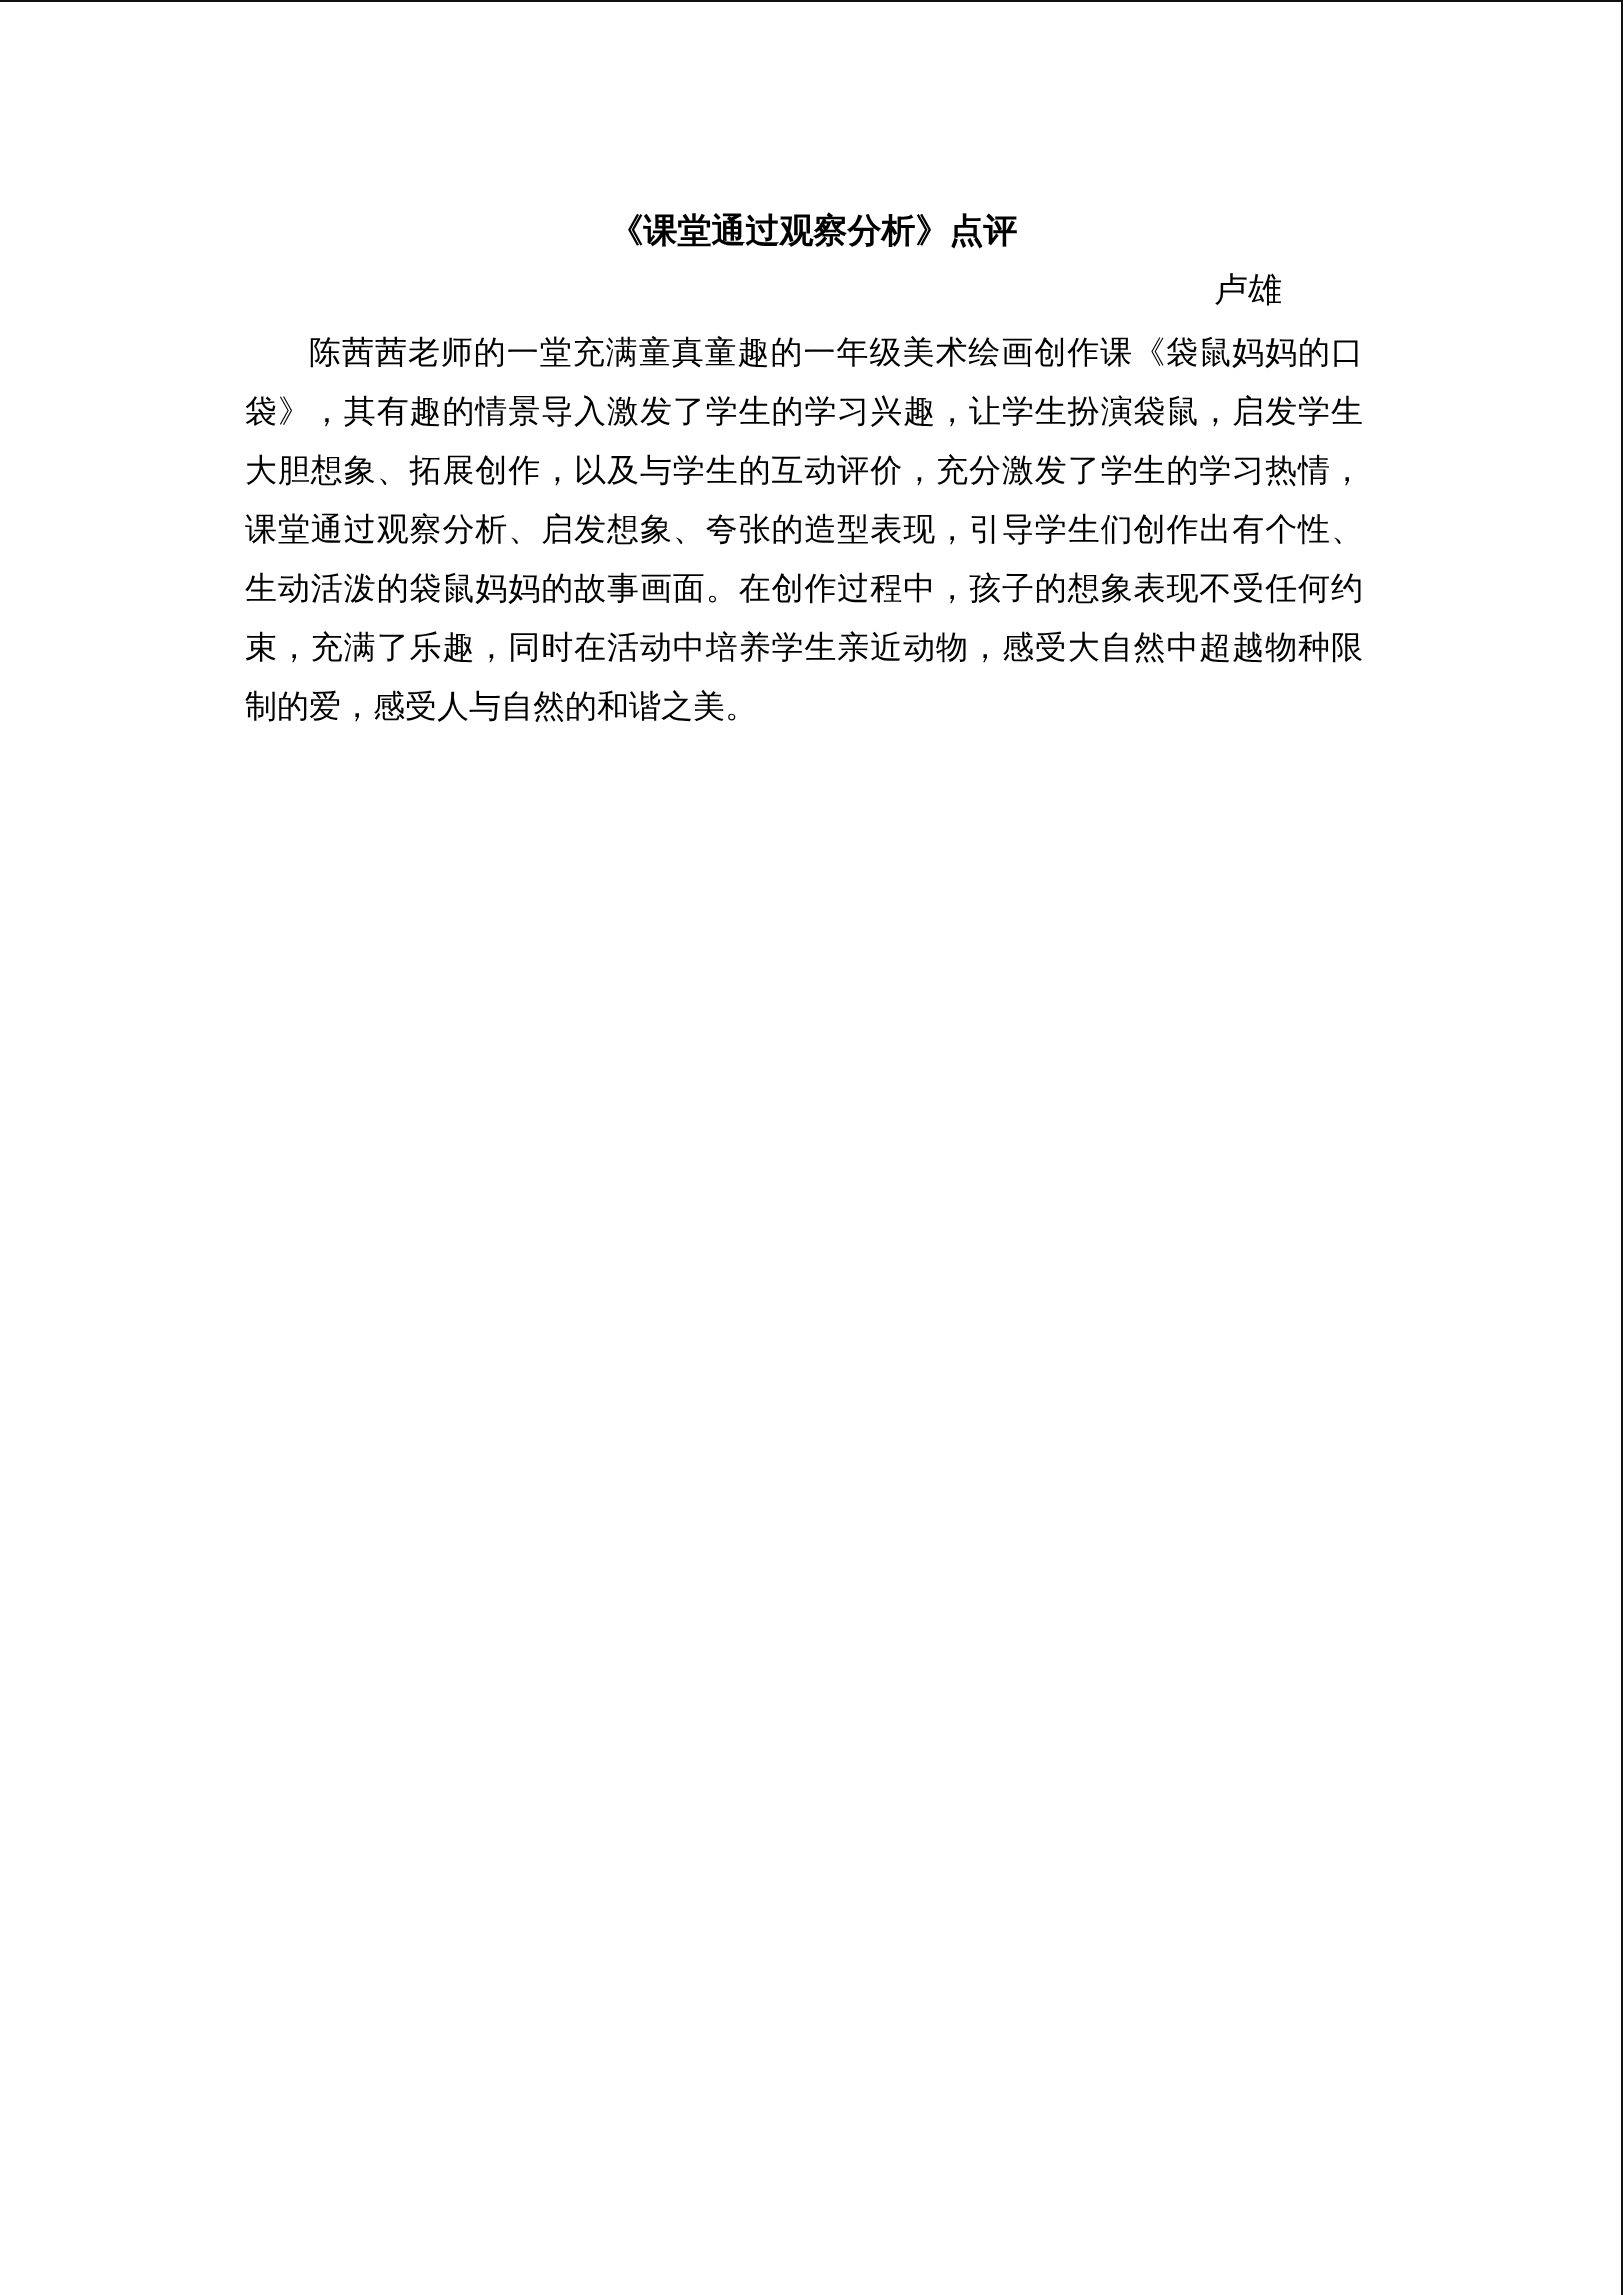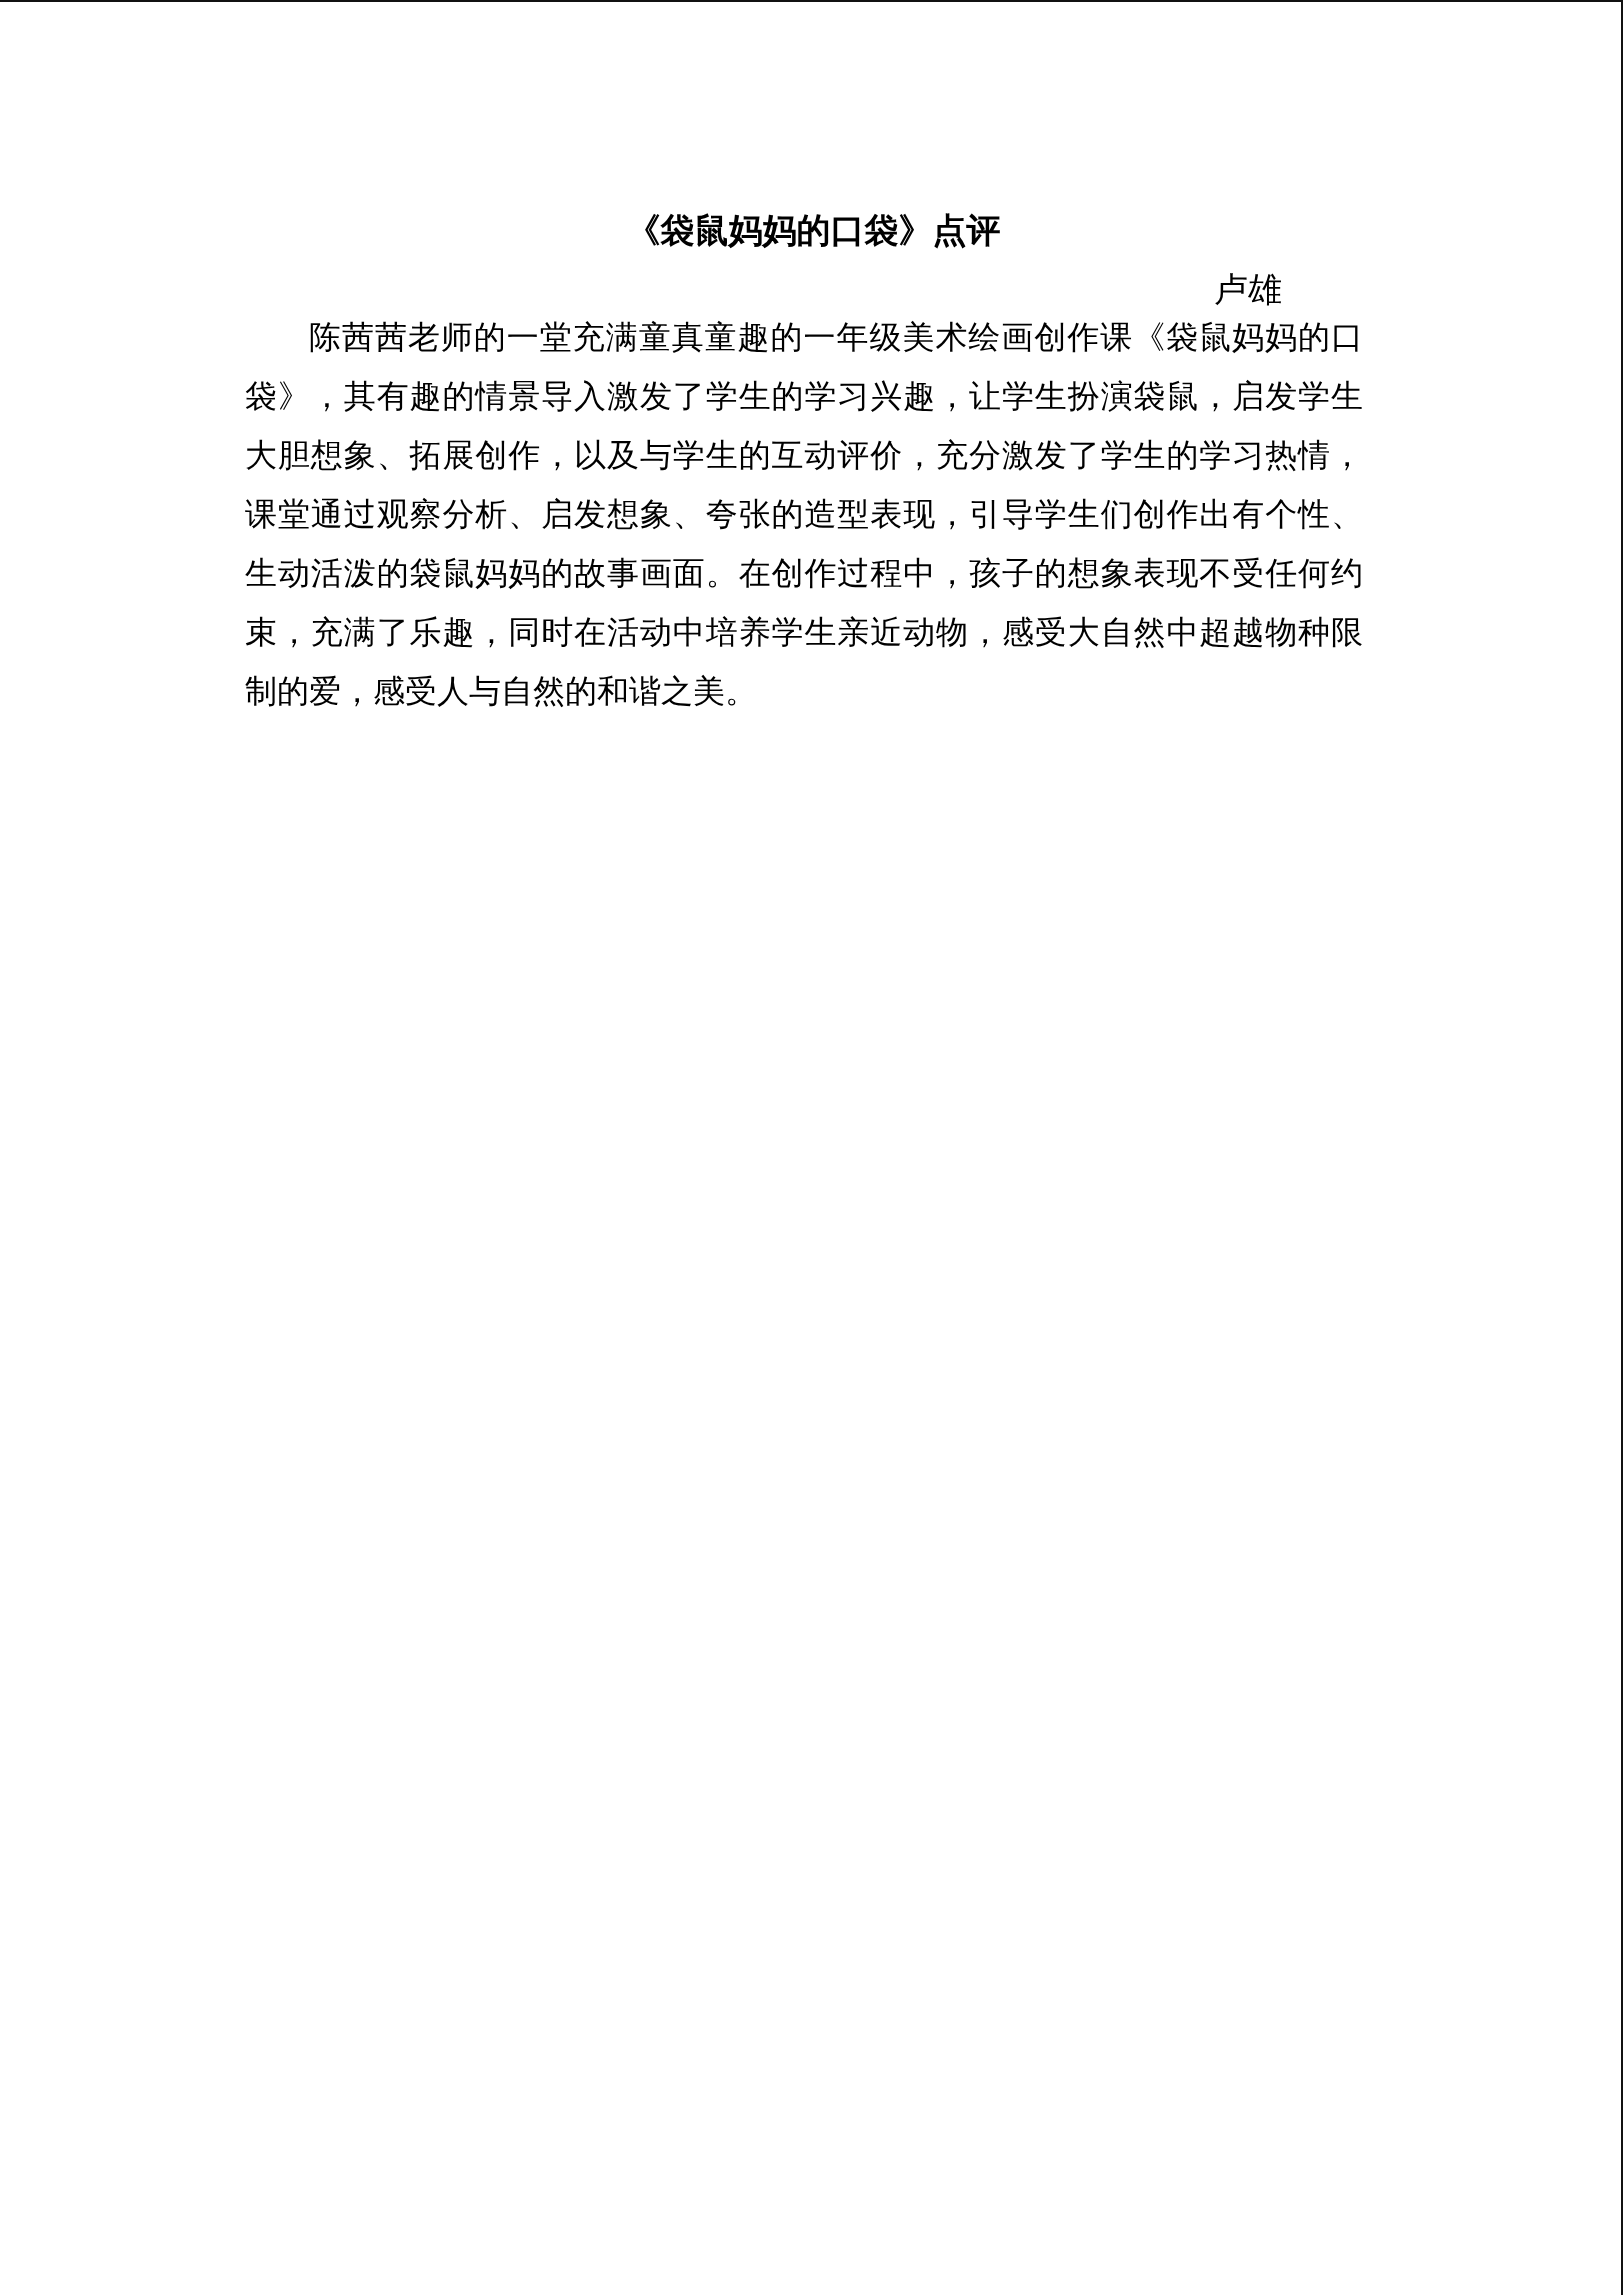--- a/index.html
+++ b/index.html
@@ -48,39 +48,39 @@
       position: absolute;
       left: 1214px;
       top: 267px;
       font-family: Liberation Serif, serif;
       font-size: 34px;
       line-height: 45px;
     }
     .doc-body {
       position: absolute;
       left: 245px;
-      top: 308px;
+      top: 325px;
       width: 1118px;
-      font-family: Liberation Serif, serif;
+      font-family: Liberation Mono, monospace;
       font-size: 32px;
       line-height: 59px;
       text-align: justify;
     }
     .doc-body p {
       margin: 0;
       text-indent: 2em;
       word-break: break-all;
     }
   </style>
 </head>
 <body>
 
 <div class="page-border-top"></div>
 <div class="page-border-right"></div>
 
 <div class="doc-page">
-  <h1 class="doc-title" style="margin:0;">《袋鼠妈妈的口袋》点评</h1>
+  <h1 class="doc-title" style="margin:0;">《课堂通过观察分析》点评</h1>
   <div class="doc-author">卢雄</div>
   <div class="doc-body">
     <p>陈茜茜老师的一堂充满童真童趣的一年级美术绘画创作课《袋鼠妈妈的口袋》，其有趣的情景导入激发了学生的学习兴趣，让学生扮演袋鼠，启发学生大胆想象、拓展创作，以及与学生的互动评价，充分激发了学生的学习热情，课堂通过观察分析、启发想象、夸张的造型表现，引导学生们创作出有个性、生动活泼的袋鼠妈妈的故事画面。在创作过程中，孩子的想象表现不受任何约束，充满了乐趣，同时在活动中培养学生亲近动物，感受大自然中超越物种限制的爱，感受人与自然的和谐之美。</p>
   </div>
 </div>
 
 
 </body></html>

